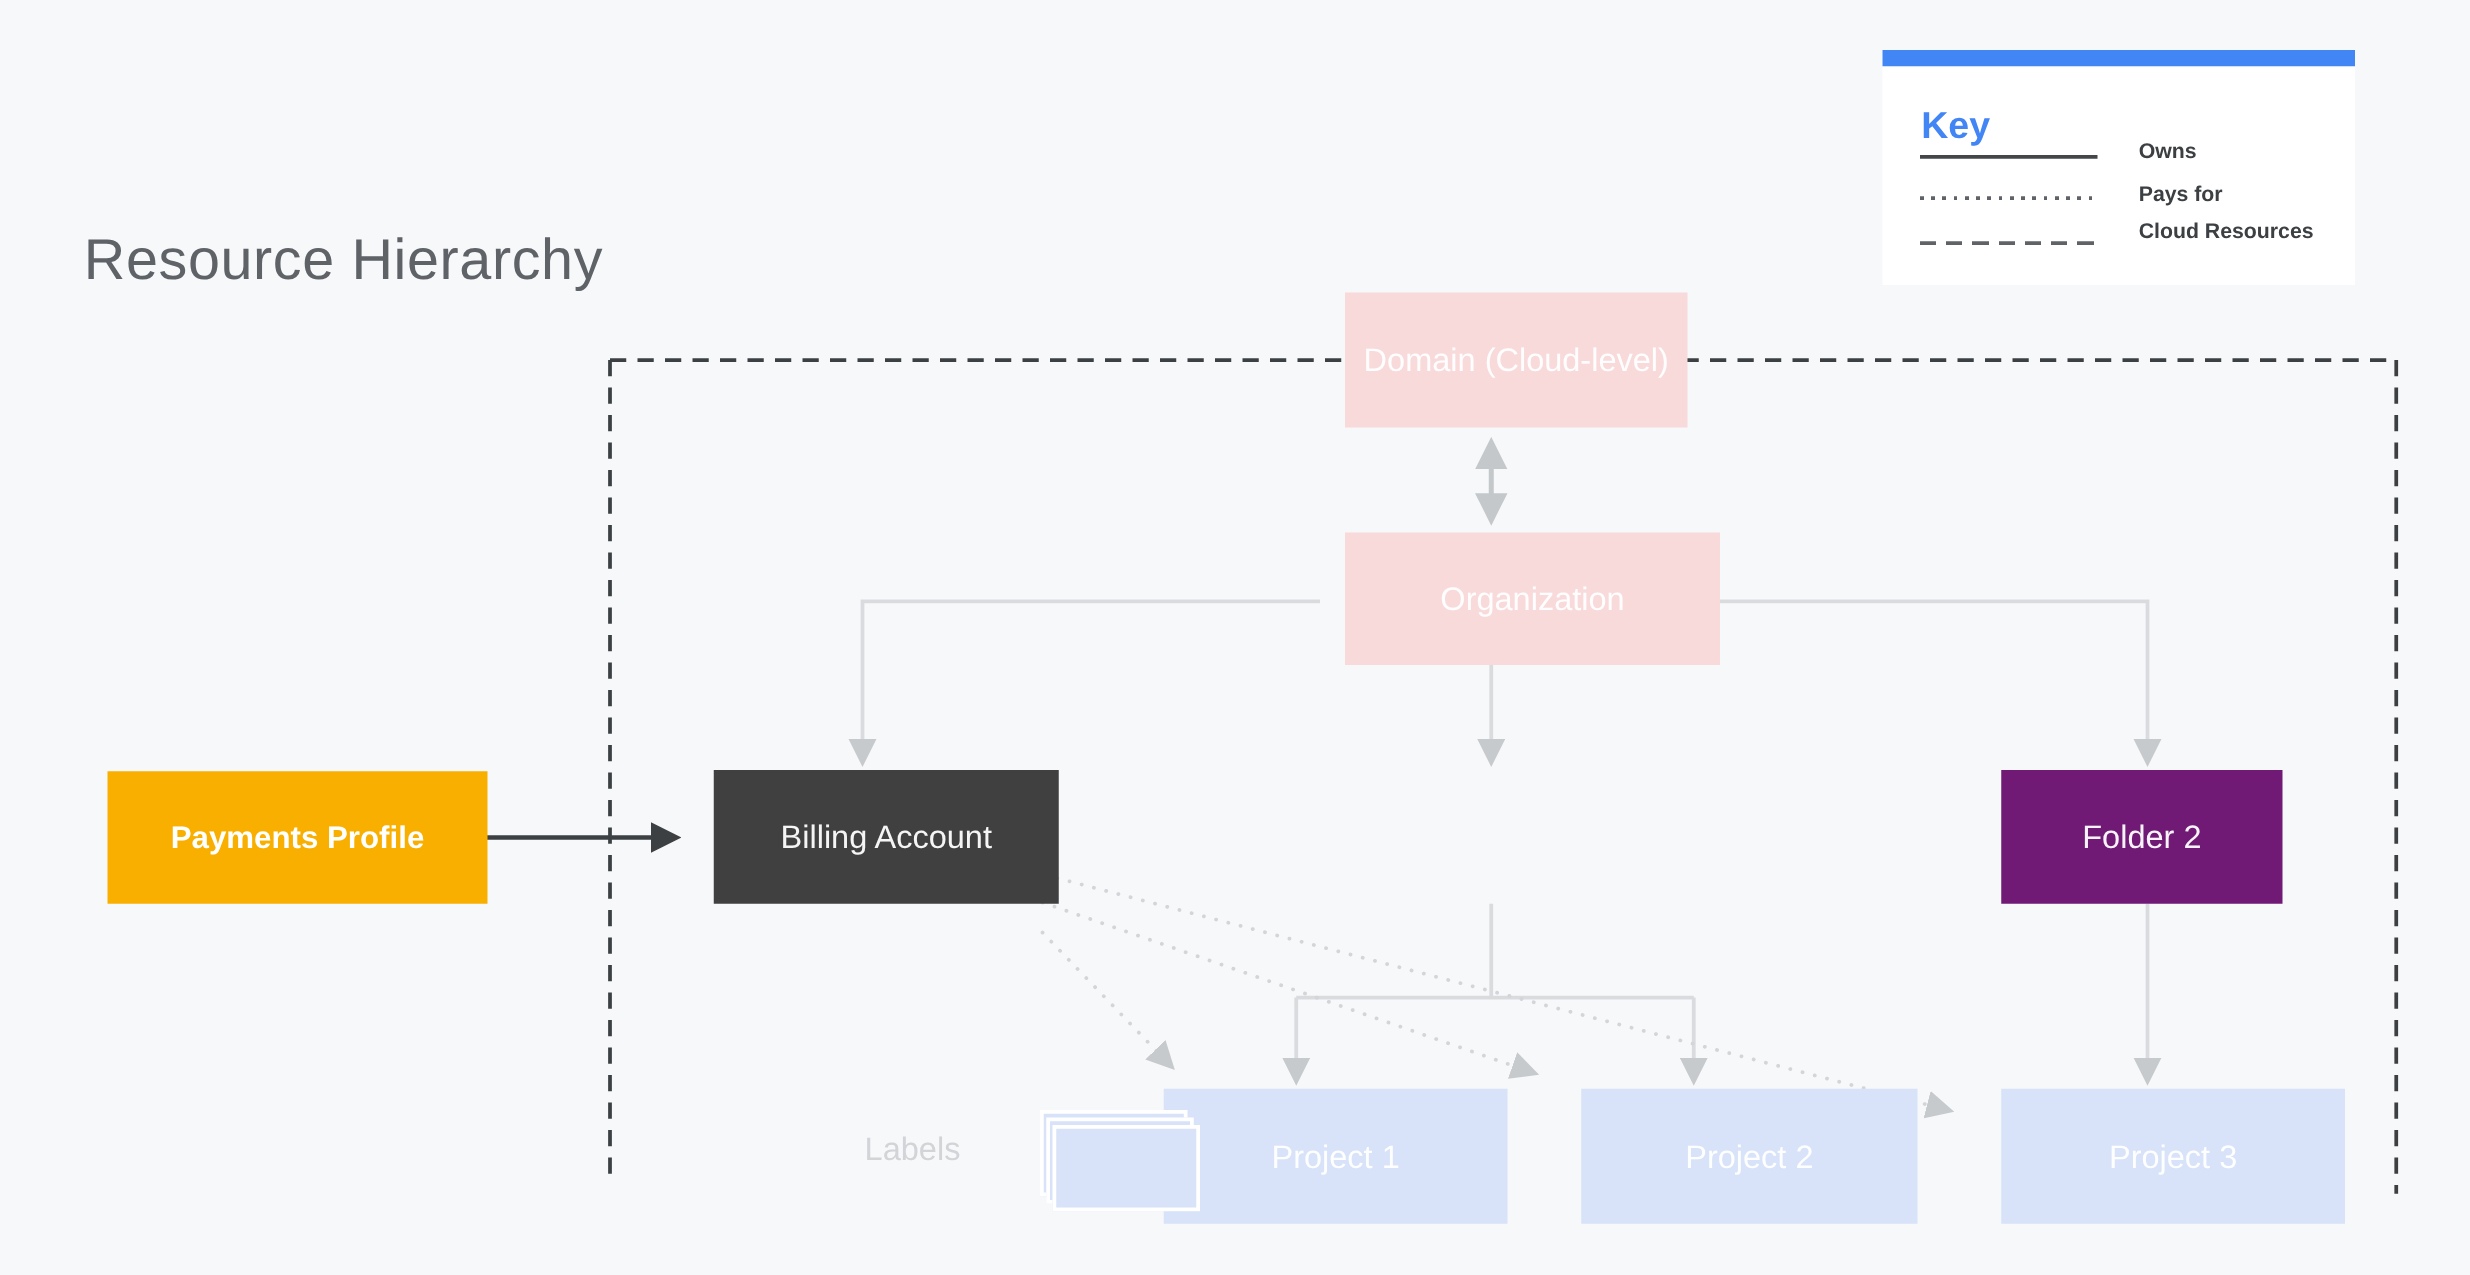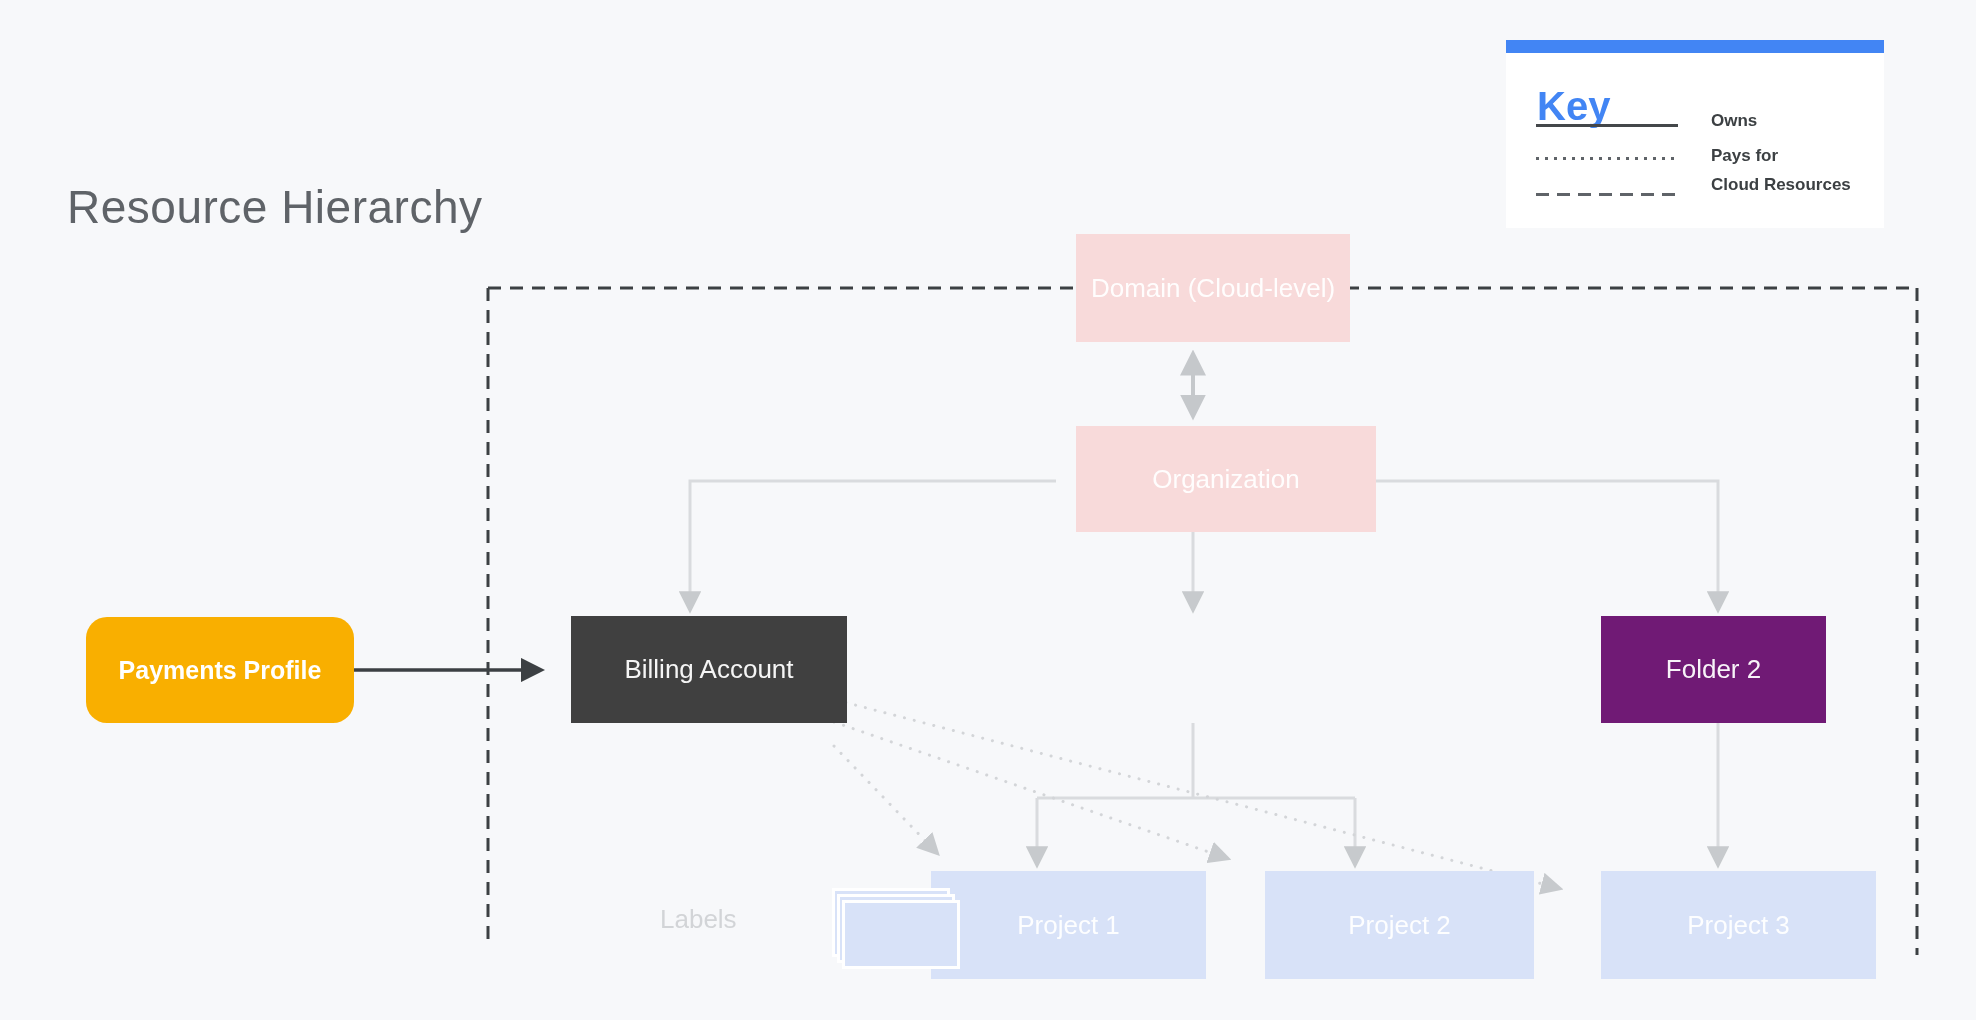--- a/index.html
+++ b/index.html
@@ -32,41 +32,41 @@
     font-size:26px;color:rgba(255,255,255,0.95);text-align:center;margin-left:20px;
   }
   #n-domain   {left:1056px;top:234px;width:274px;height:108px;background:#F8DADA;}
   #n-org      {left:1056px;top:426px;width:300px;height:106px;background:#F8DADA;}
   #n-billing  {left:551px; top:616px;width:276px;height:107px;background:#404040;}
   #n-folder1  {left:1056px;top:616px;width:274px;height:107px;background:#D8E2F8;}
   #n-folder2  {left:1581px;top:616px;width:225px;height:107px;background:#701a75;}
   #n-project1 {left:911px; top:871px;width:275px;height:108px;background:#D8E2F8;}
   #n-project2 {left:1245px;top:871px;width:269px;height:108px;background:#D8E2F8;}
   #n-project3 {left:1581px;top:871px;width:275px;height:108px;background:#D8E2F8;}
-  #n-payments {left:66px;  top:617px;width:268px;height:106px;background:#F9AF00;
-               font-weight:700;font-size:25px;color:#FFFFFF;border-radius:21px;}
+  #n-payments {left:66px;  top:617px;width:304px;height:106px;background:#F9AF00;
+               font-weight:700;font-size:25px;color:#FFFFFF;}
 
   
   .labels-caption{
     position:absolute;left:660px;top:904px;width:140px;z-index:2;
-    text-align:left;font-size:26px;color:#D2D4D7;
+    text-align:center;font-size:26px;color:#D2D4D7;
   }
   .labels-stack{position:absolute;left:832px;top:888px;width:132px;height:82px;z-index:3;}
   .lcard{position:absolute;width:112px;height:63px;background:#D8E2F8;border:3px solid #FFFFFF;}
   .lcard.c1{left:0;top:0;}
   .lcard.c2{left:5px;top:6px;}
   .lcard.c3{left:10px;top:12px;}
 
   
   .key-box{
     position:absolute;left:1506px;top:40px;width:378px;height:188px;
     background:#FFFFFF;z-index:4;
   }
   .key-topbar{position:absolute;left:0;top:0;width:378px;height:13px;background:#4285F4;}
-  .key-title{position:absolute;left:31px;top:44px;font-size:40px;font-weight:700;color:#4285F4;}
+  .key-title{position:absolute;left:31px;top:44px;font-size:30px;font-weight:700;color:#4285F4;}
   .key-sample{position:absolute;left:30px;width:142px;}
   .k-solid {border-top:3px solid #44474A;height:0;}
   .k-dotted{height:3px;background:repeating-linear-gradient(90deg,#5F6368 0 3px,transparent 3px 9px);}
   .k-dashed{height:3px;background:repeating-linear-gradient(90deg,#5F6368 0 13px,transparent 13px 21px);}
   .key-label{
     position:absolute;left:205px;width:150px;
     font-size:17px;font-weight:700;color:#3C4043;line-height:21px;
   }
   .ks1{top:84px;} .kl1{top:70px;}
   .ks2{top:117px;} .kl2{top:105px;}

